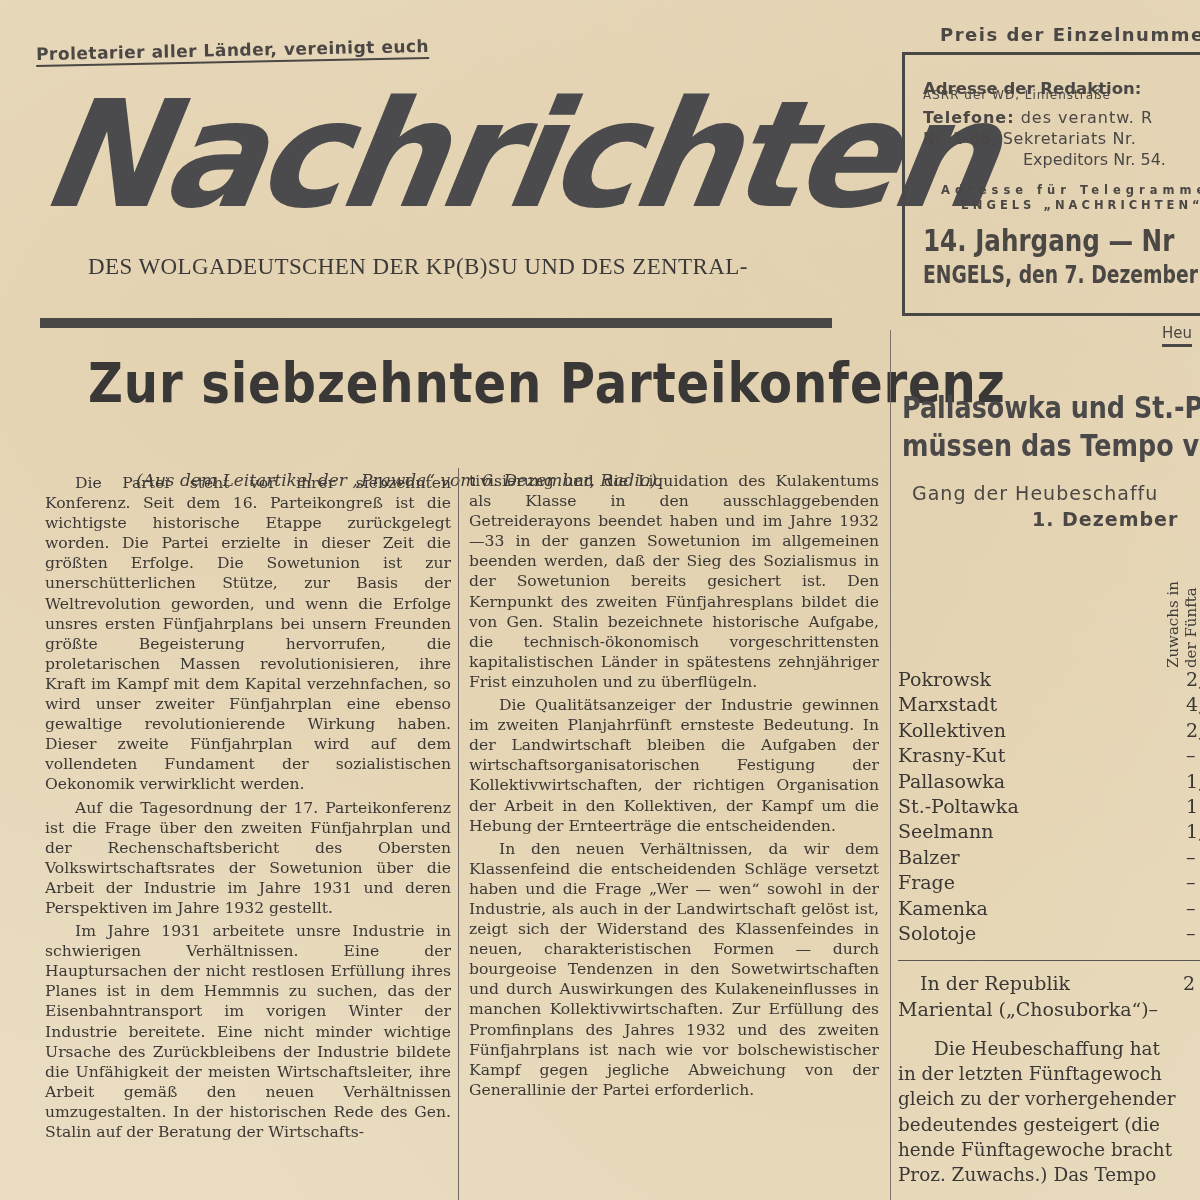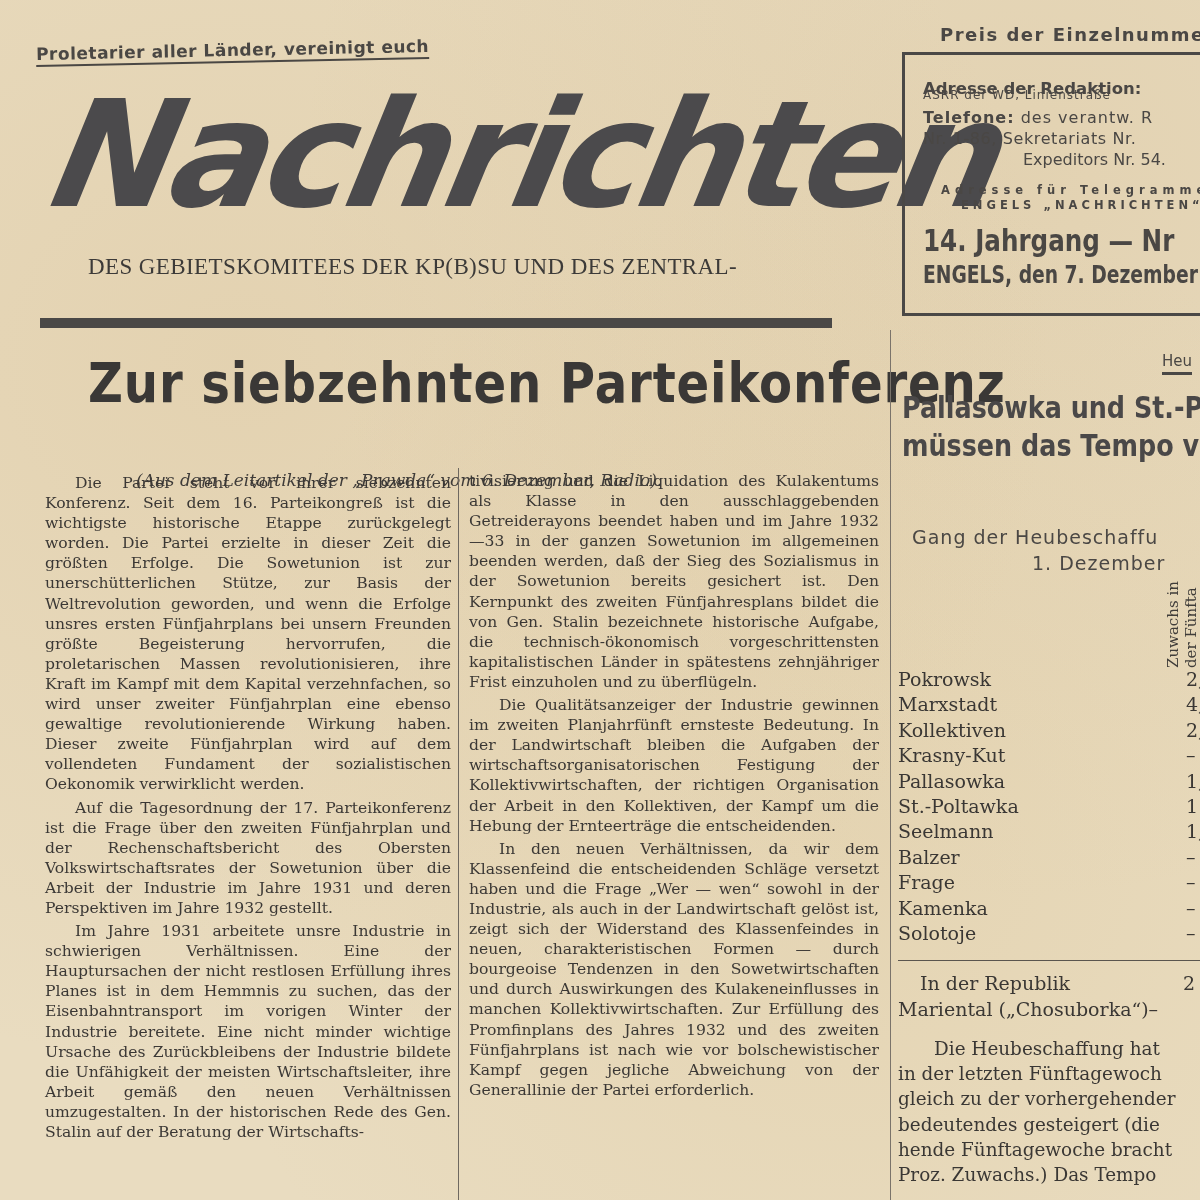--- a/index.html
+++ b/index.html
@@ -54,33 +54,33 @@
     font-family: "DejaVu Serif", serif; font-size: 15.6px; line-height: 20.1px;
     color: #3b3835; text-align: justify; hyphens: manual; overflow: hidden;
   }
   .col p { margin: 3px; }
   .col p.indent { text-indent: 30px; }
   .col1 { left: 42px; top: 470px; width: 412px; height: 730px; }
   .col2 { left: 466px; top: 468px; width: 416px; height: 732px; }
   .divider { left: 458px; top: 468px; width: 1px; height: 732px; background: #6e6860; }
   .divider2 { left: 890px; top: 330px; width: 1px; height: 870px; background: #7a736a; }
   .rh-tag {
-    left: 1162px; top: 352px; font-family: "DejaVu Sans", sans-serif; font-size: 15px;
+    left: 1162px; top: 324px; font-family: "DejaVu Sans", sans-serif; font-size: 15px;
     color: #4a4744; border-bottom: 3px solid #4a4846; padding-bottom: 2px; white-space: nowrap;
   }
   .rh-headline {
     left: 902px; top: 388px; font-family: "DejaVu Sans", sans-serif; font-weight: bold;
     font-size: 31px; line-height: 38px; color: #4a4848; white-space: nowrap;
     transform: scaleX(0.82); transform-origin: left top;
   }
   .rh-sub {
     left: 912px; top: 480px; font-family: "DejaVu Sans", sans-serif; font-size: 19px;
-    line-height: 26px; color: #4a4744; white-space: nowrap; letter-spacing: 1px; margin-top: 44px;
+    line-height: 26px; color: #4a4744; white-space: nowrap; letter-spacing: 1px;
   }
-  .rh-sub .l2 { display: block; padding-left: 120px; font-weight: normal; }
+  .rh-sub .l2 { display: block; padding-left: 120px; font-weight: bold; }
   .vert-header {
     left: 1150px; top: 540px; width: 60px; height: 130px;
     font-family: "DejaVu Serif", serif; font-size: 15px; color: #3f3c39;
   }
   .vert-header span { position: absolute; white-space: nowrap; transform: rotate(-90deg); transform-origin: left top; }
   .table { left: 898px; top: 668px; width: 310px; }
   .table .row { position: relative; height: 25.4px; font-family: "DejaVu Serif", serif; font-size: 19px; color: #3a3734; white-space: nowrap; }
   .table .row .val { position: absolute; left: 288px; top: 0; }
   .table-rule { left: 898px; top: 960px; width: 302px; height: 1px; background: #5a554e; }
   .rep { left: 898px; top: 970px; width: 310px; font-family: "DejaVu Serif", serif; font-size: 19px; line-height: 26px; color: #3a3734; white-space: nowrap; }
@@ -89,21 +89,21 @@
   .rcol { left: 898px; top: 1036px; width: 330px; font-family: "DejaVu Serif", serif; font-size: 18.4px; line-height: 25.2px; color: #3a3734; white-space: nowrap; }
   .rcol p { margin: 0; }
   .rcol .indent { padding-left: 36px; }
 </style>
 </head>
 <body>
 
 <div class="abs motto">Proletarier aller Länder, vereinigt euch</div>
 <div class="abs masthead">Nachrichten</div>
 <div class="abs subtitle">
-  <div>DES GEBIETSKOMITEES DER KP(B)SU UND DES ZENTRAL-</div>
+  <div>DES WOLGADEUTSCHEN DER KP(B)SU UND DES ZENTRAL-</div>
 </div>
 <div class="abs mast-rule"></div>
 
 <div class="abs price">Preis der Einzelnummer</div>
 <div class="abs infobox">
   <div class="line b" style="top:24px;font-size:16.5px;">Adresse der Redaktion:</div>
   <div class="line" style="top:33px;font-size:12px;letter-spacing:1px;">ASRR der WD, Linienstraße</div>
   <div class="line" style="top:53px;font-size:16px;letter-spacing:1px;">
     <span class="b">Telefone:</span>
     <span>des verantw. R</span>

